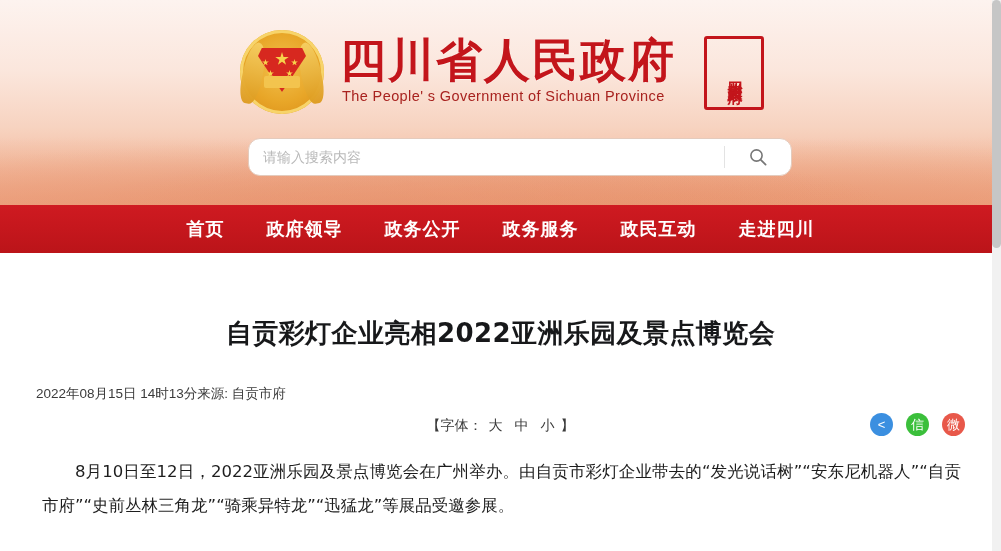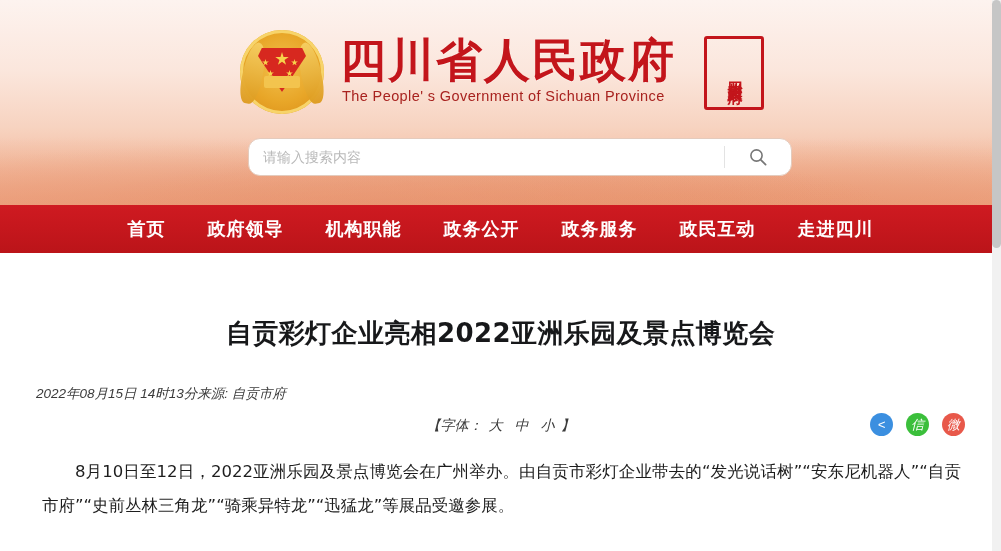--- a/index.html
+++ b/index.html
@@ -225,21 +225,20 @@
     padding: 0 40px;
   }
   .meta-row {
     margin-top: 34px;
     padding: 0 36px;
     display: flex;
     align-items: center;
     font-size: 13.5px;
     color: #3b3b3b;
     position: relative;
-    font-style: italic;
   }
   .meta-date { white-space: nowrap; }
   .meta-source { white-space: nowrap; }
 
   .fontsize-row {
     position: absolute;
     left: 0;
     right: 0;
     top: 32px;
     text-align: center;
@@ -344,21 +343,20 @@
         </svg>
       </button>
     </div>
 
   </div>
 </div>
 
 <nav class="nav">
   <a href="#">首页</a>
   <a href="#">政府领导</a>
-  <a href="#">机构职能</a>
   <a href="#">政务公开</a>
   <a href="#">政务服务</a>
   <a href="#">政民互动</a>
   <a href="#">走进四川</a>
 </nav>
 
 <div class="article">
 
   <h1 class="article-title">自贡彩灯企业亮相2022亚洲乐园及景点博览会</h1>
 

